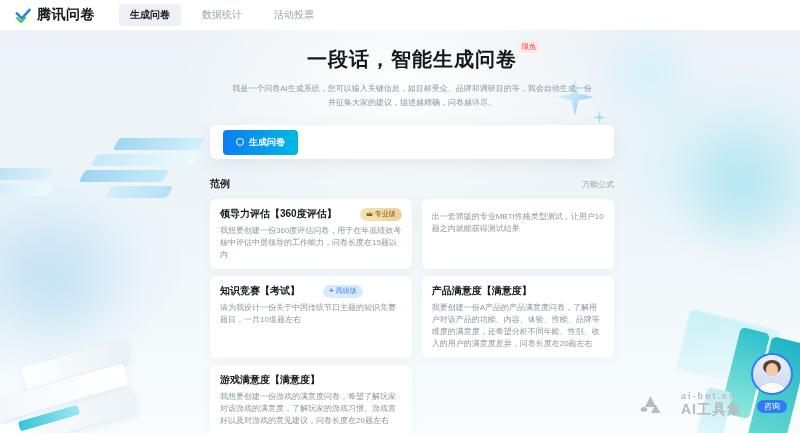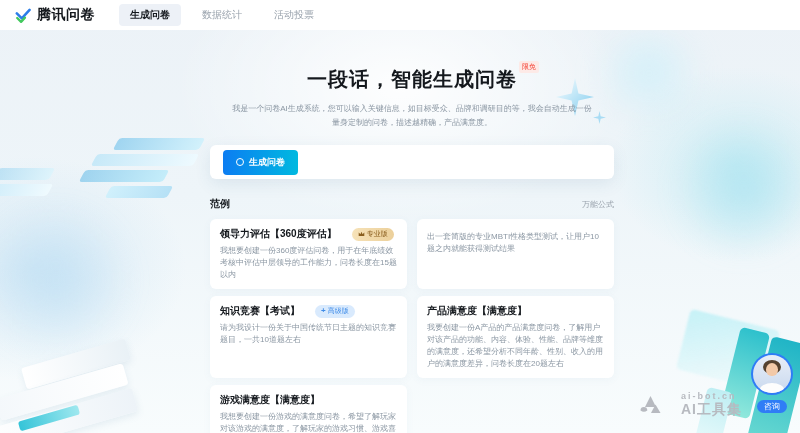--- a/index.html
+++ b/index.html
@@ -20,40 +20,40 @@
   
   .deco,.blob,.star{position:absolute;z-index:1;}
   .blob{border-radius:50%;filter:blur(12px);}
   .gbar{position:absolute;height:12px;border-radius:3px;transform:skewX(-28deg);}
   .step{position:absolute;border-radius:3px;transform:rotate(-16deg);box-shadow:0 3px 7px rgba(100,140,170,.12);}
   .tblock{position:absolute;transform:rotate(14deg);border-radius:5px;}
   .star{clip-path:polygon(50% 0%,59% 41%,100% 50%,59% 59%,50% 100%,41% 59%,0% 50%,41% 41%);}
   
   .content{position:relative;z-index:5;}
   .hero{text-align:center;padding-top:46px;}
-  .hero-title{position:relative;display:inline-block;font-size:20px;font-weight:bold;color:#14181d;letter-spacing:1px;margin-top:20px;}
+  .hero-title{position:relative;display:inline-block;font-size:20px;font-weight:bold;color:#14181d;letter-spacing:1px;}
   .hero-badge{position:absolute;top:-5px;right:-22px;font-size:7px;font-weight:normal;letter-spacing:0;color:#f5483b;background:#fdeae7;padding:1px 3px;border-radius:2px;}
   .hero-sub{margin-top:9px;font-size:8px;color:#8b97a3;line-height:1.75;}
   
   .gen-bar{width:404px;margin:15px auto 0;height:34px;background:#fff;border-radius:6px;
     box-shadow:0 5px 16px rgba(50,95,135,.10);display:flex;align-items:center;padding:0 5px 0 13px;}
   .gen-input{flex:1;border:none;outline:none;font-size:9px;color:#333;background:transparent;}
   .gen-input::placeholder{color:#b9c2cc;}
   .gen-btn{height:25px;padding:0 13px;border:none;border-radius:4px;cursor:pointer;
     background:linear-gradient(90deg,#0c7df2,#00b9e0);color:#fff;font-size:9px;font-weight:bold;
     display:flex;align-items:center;gap:5px;}
   .ring{width:8px;height:8px;border:1.5px solid #fff;border-radius:50%;display:inline-block;}
   
   .examples{width:404px;margin:18px auto 0;}
   .ex-head{display:flex;justify-content:space-between;align-items:center;}
   .ex-title{font-size:10px;font-weight:bold;color:#14181d;}
   .ex-link{font-size:8px;color:#99a2ac;cursor:pointer;}
   .grid{margin-top:8px;display:grid;grid-template-columns:1fr 1fr;gap:7px 10px;}
   .card{background:#fff;border-radius:6px;padding:8px 10px;box-shadow:0 2px 8px rgba(70,110,150,.05);cursor:pointer;}
-  .card-title-row{display:flex;align-items:center;gap:15px;}
+  .card-title-row{display:flex;align-items:center;gap:23px;}
   .card-title{font-size:10px;font-weight:bold;color:#14181d;white-space:nowrap;}
   .card-body{margin-top:4px;font-size:8px;color:#8b97a3;line-height:1.5;}
   .badge{display:inline-flex;align-items:center;gap:2px;font-size:7px;padding:1.5px 6px;border-radius:8px;white-space:nowrap;}
   .badge.gold{background:linear-gradient(90deg,#f6e2b8,#ecd09b);color:#8a5e1e;}
   .badge.blue{background:#d9eafd;color:#3f8ce8;}
   .badge .plus{font-weight:bold;font-size:8px;line-height:1;}
   
   .watermark{position:absolute;right:58px;bottom:16px;display:flex;align-items:center;gap:17px;z-index:20;color:#b7bac0;}
   .wm-text{display:flex;flex-direction:column;line-height:1.1;}
   .wm-site{font-size:9px;font-weight:bold;letter-spacing:2px;}
@@ -121,21 +121,21 @@
   </div>
 
   <div class="content">
     <div class="hero">
       <div class="hero-title">
         <span>一段话，智能生成问卷</span>
         <span class="hero-badge">限免</span>
       </div>
       <div class="hero-sub">
         <div>我是一个问卷AI生成系统，您可以输入关键信息，如目标受众、品牌和调研目的等，我会自动生成一份</div>
-        <div>量身定制的问卷，描述越精确，产品满意度。</div>
+        <div>并征集大家的建议，描述越精确，问卷越详尽。</div>
       </div>
     </div>
 
     <div class="gen-bar">
       <button class="gen-btn">
         <span class="ring"></span>
         <span>生成问卷</span>
       </button>
     </div>
 

